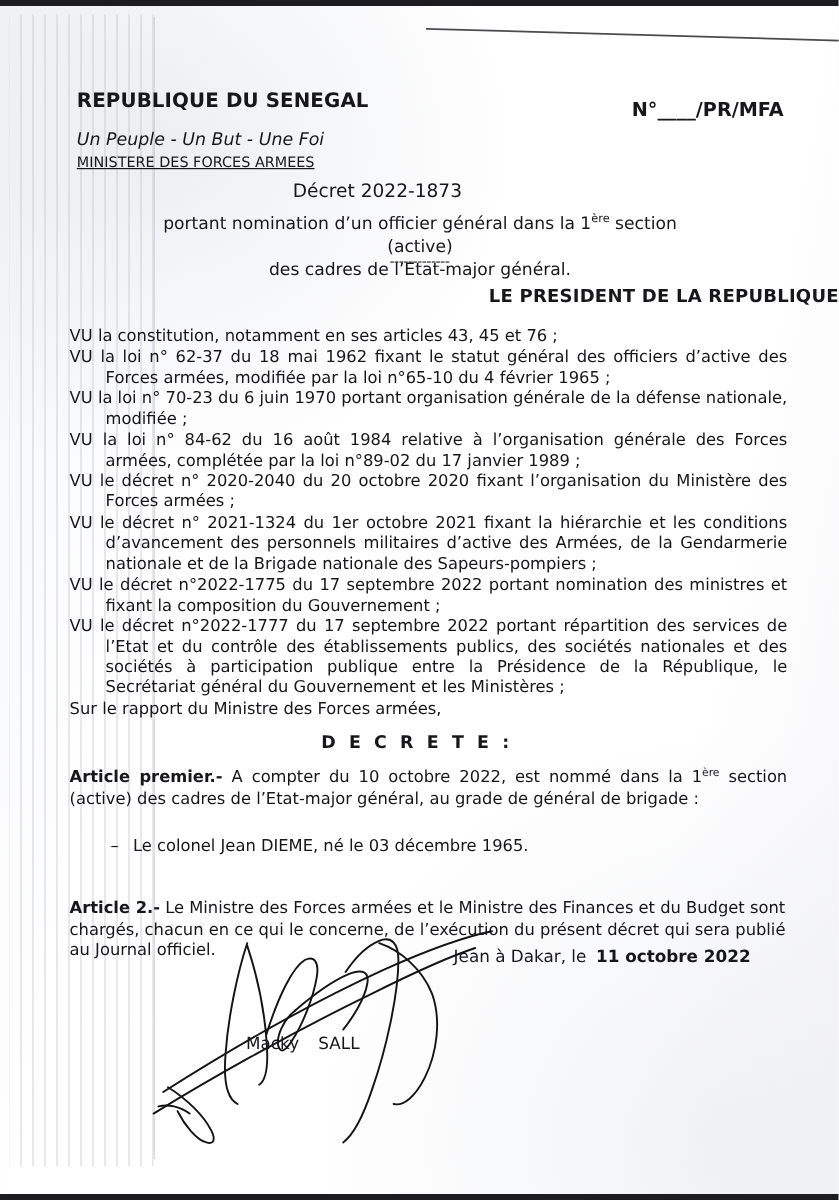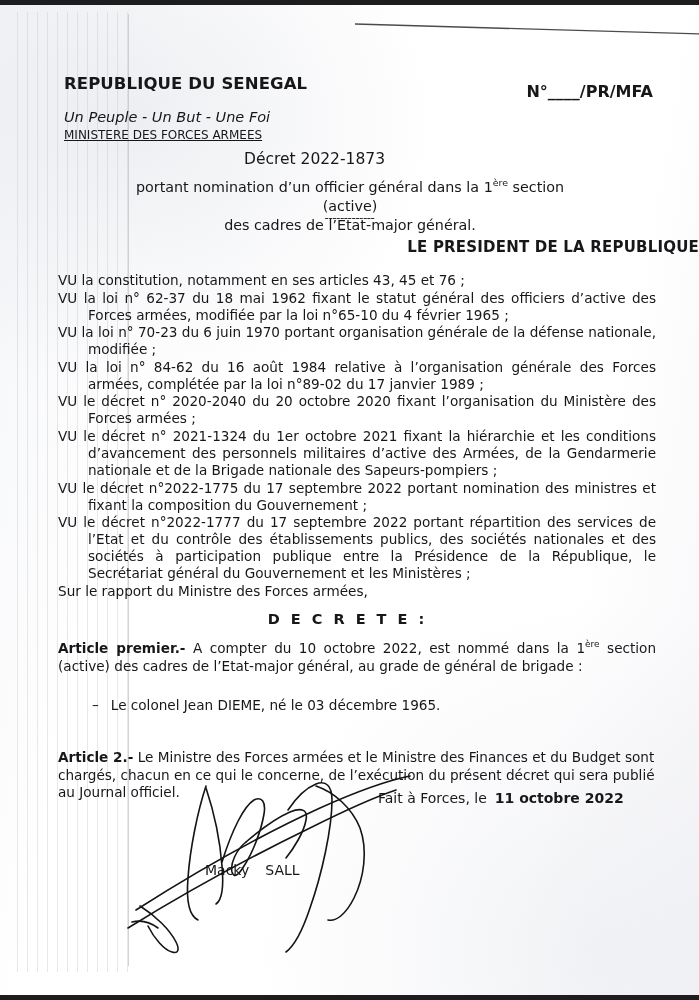--- a/index.html
+++ b/index.html
@@ -300,21 +300,21 @@
 
     <div class="nominee">
       <span class="dash">–</span><span>Le colonel Jean DIEME, né le 03 décembre 1965.</span>
     </div>
 
     <div class="article art2">
       <span class="art-label">Article 2.-</span><span> Le Ministre des Forces armées et le Ministre des Finances et du Budget sont chargés, chacun en ce qui le concerne, de l’exécution du présent décret qui sera publié au Journal officiel.</span>
     </div>
 
     <div class="place-date">
-      <span>Fait à Forces, le</span><span class="date">11 octobre 2022</span>
+      <span>Jean à Dakar, le</span><span class="date">11 octobre 2022</span>
     </div>
 
     <svg class="signature-mark" viewBox="0 0 330 190">
       <g fill="none" stroke="#141416" stroke-width="1.6" stroke-linecap="round" stroke-linejoin="round">
         <path d="M96,16 C88,40 80,78 78,108 C76,132 80,146 88,150"></path>
         <path d="M96,18 C104,42 110,70 112,96 C114,118 112,130 106,134"></path>
         <path d="M112,92 C122,60 134,36 144,30 C152,26 156,32 154,44 C151,62 142,84 134,96 C128,106 124,108 122,102 C120,94 126,80 136,72"></path>
         <path d="M136,72 C150,60 166,48 180,42 C192,37 198,40 196,50 C194,62 184,78 176,88"></path>
         <path d="M178,40 C186,28 196,18 206,14 C216,10 222,16 222,30 C222,58 212,104 200,138 C192,162 184,176 176,182"></path>
         <path d="M206,16 C224,22 242,38 250,58 C258,80 254,108 244,128 C236,144 226,152 218,150"></path>

